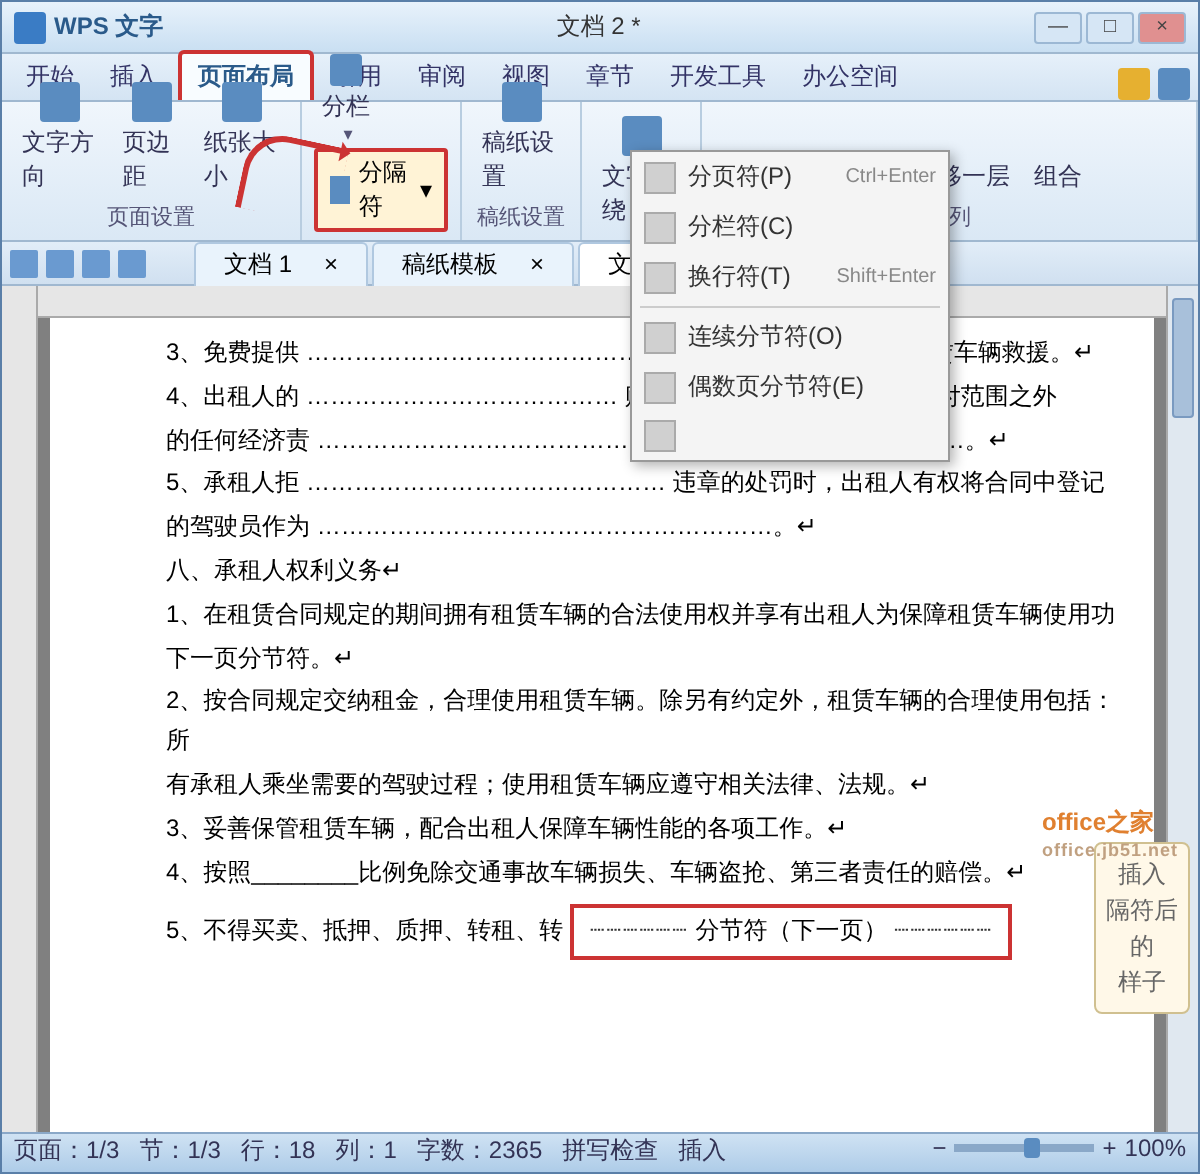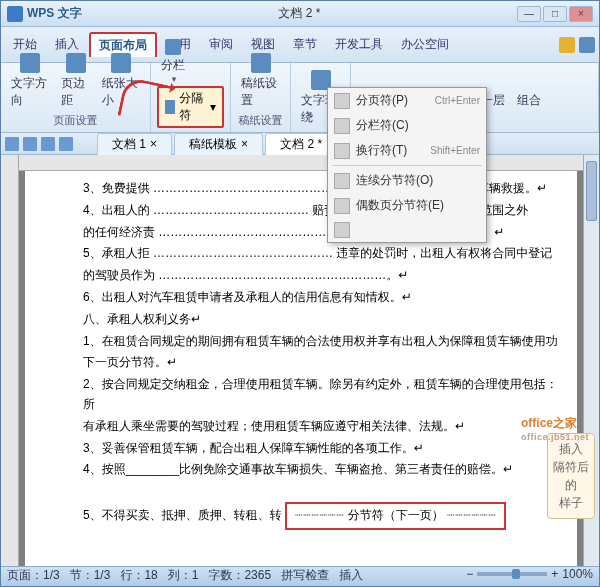--- a/index.html
+++ b/index.html
@@ -5,57 +5,57 @@
 *{margin:0;padding:0;box-sizing:border-box;font-family:"Microsoft YaHei",SimSun,sans-serif;font-size:12px}
 body{width:600px;height:587px;background:#dcdcdc;overflow:hidden;position:relative}
 .window{width:600px;height:587px;border:1px solid #5a7fa8;background:#7dd3fc;display:flex;flex-direction:column}
 .titlebar{height:26px;background:linear-gradient(#e8f2fb,#c9dff2);display:flex;align-items:center;padding:0 6px;border-bottom:1px solid #a0b8d0}
 .titlebar .logo{width:16px;height:16px;background:#3a7cc5;border-radius:2px;margin-right:4px}
 .titlebar .apptitle{font-weight:bold;color:#2a5a8a;flex:0 0 auto}
 .titlebar .doctitle{flex:1;text-align:center;color:#333}
 .titlebar .winbtns{display:flex;gap:2px}
 .titlebar .winbtn{width:24px;height:16px;background:#d6e6f5;border:1px solid #9cb8d4;border-radius:2px;display:flex;align-items:center;justify-content:center;font-size:10px;color:#444}
 .titlebar .winbtn.close{background:#e09090}
-.menubar{height:36px;background:linear-gradient(#e6f0fa,#d4e4f3);display:flex;align-items:center;padding:0 4px;gap:2px;border-bottom:1px solid #a0b8d0}
+.menubar{height:24px;background:linear-gradient(#e6f0fa,#d4e4f3);display:flex;align-items:flex-end;padding:0 4px;gap:2px;border-bottom:1px solid #a0b8d0}
 .tab{padding:3px 8px;color:#336;cursor:pointer}
 .tab.active{background:#f8fcff;border:2px solid #c33;border-bottom:none;border-radius:3px 3px 0 0;color:#2a5a8a;font-weight:bold}
 .menuright{margin-left:auto;display:flex;gap:4px}
 .smicon{width:16px;height:16px;background:#e6b030;border-radius:2px}
 .ribbon{height:70px;background:linear-gradient(#f0f6fc,#dae8f5);border-bottom:1px solid #a0b8d0;display:flex;position:relative}
 .rgroup{border-right:1px solid #b8cde0;padding:4px 6px;display:flex;flex-direction:column;justify-content:flex-end;flex:0 0 auto}
 .rglabel{text-align:center;color:#557;font-size:11px;margin-top:2px}
 .rrow{display:flex;gap:4px;align-items:center}
 .rbtn{display:flex;flex-direction:column;align-items:center;padding:2px 4px;color:#335;cursor:pointer}
 .rbtn .ric{width:20px;height:20px;background:#5a8cc0;border-radius:2px;margin-bottom:2px}
 .rbtn.sm .ric{width:16px;height:16px}
 .dropdown-btn{display:flex;align-items:center;gap:4px;padding:2px 6px;border:2px solid #c33;background:#fff3d6;border-radius:2px}
 .dropdown-btn .ric{width:14px;height:14px;background:#5a8cc0}
 .arrow{position:absolute;left:120px;top:18px;width:50px;height:40px;border:3px solid #c33;border-right:none;border-bottom:none;border-radius:20px 0 0 0;transform:rotate(12deg);pointer-events:none}
 .arrow::after{content:"";position:absolute;right:-6px;top:-6px;border:5px solid transparent;border-left-color:#c33}
-.menu{position:absolute;left:176px;top:24px;width:160px;background:#f4f4f4;border:1px solid #999;box-shadow:2px 2px 6px rgba(0,0,0,.3);z-index:10}
+.menu{position:absolute;left:164px;top:24px;width:160px;background:#f4f4f4;border:1px solid #999;box-shadow:2px 2px 6px rgba(0,0,0,.3);z-index:10}
 .mitem{display:flex;align-items:center;padding:4px 6px;gap:6px;color:#333}
 .mitem.hl{background:linear-gradient(#ffe9a8,#ffd766);border:2px solid #c33}
 .mitem .mic{width:16px;height:16px;background:#d0d0d0;border:1px solid #aaa;flex:0 0 auto}
 .mitem .mlabel{flex:1}
 .mitem .msc{color:#888;font-size:10px}
 .msep{height:1px;background:#ccc;margin:2px 4px}
 .toolbar2{height:22px;background:linear-gradient(#e2edf8,#d0e0f0);border-bottom:1px solid #a0b8d0;display:flex;align-items:center;padding:0 4px;gap:4px}
 .tbic{width:14px;height:14px;background:#6a9ad0;border-radius:1px}
 .doctabs{display:flex;margin-left:20px;gap:2px}
-.doctab{padding:2px 14px;background:#e9f3fc;border:1px solid #b0c8e0;border-bottom:none;border-radius:3px 3px 0 0;display:flex;align-items:center;gap:4px}
+.doctab{padding:2px 14px;background:#e9f3fc;border:1px solid #b0c8e0;border-bottom:none;border-radius:3px 3px 0 0;display:flex;align-items:center;gap:16px}
 .doctab.active{background:#fff}
 .content{flex:1;display:flex;background:#808080;overflow:hidden;position:relative}
 .ruler-v{width:18px;background:#e6e6e6;border-right:1px solid #aaa}
 .page-wrap{flex:1;overflow:hidden;position:relative}
 .ruler-h{height:16px;background:#e6e6e6;border-bottom:1px solid #aaa}
 .page{background:#fff;margin:0 6px;padding:8px 18px 8px 58px;min-height:520px;color:#000;line-height:1.65}
 .page p{margin-bottom:2px;text-indent:0}
 .scrollbar-v{width:16px;background:#e0e8f0;border-left:1px solid #aaa;position:relative}
 .thumb{position:absolute;left:2px;right:2px;top:6px;height:60px;background:#a8c0da;border:1px solid #7a9ac0;border-radius:2px}
-.section-break{border:2px solid #c33;padding:2px 8px;display:inline-block;margin:20px 0}
+.section-break{border:2px solid #c33;padding:2px 8px;display:inline-block;margin:4px 0}
 .dotted{letter-spacing:1px;color:#333}
 .callout{position:absolute;right:4px;top:278px;width:48px;background:#fff8e8;border:1px solid #d0c090;border-radius:4px;padding:6px 4px;font-size:11px;color:#666;text-align:center;line-height:1.5;z-index:5}
 .watermark{position:absolute;right:10px;top:256px;color:#e08030;font-size:18px;font-weight:bold;z-index:6}
 .watermark small{display:block;font-size:9px;color:#c0a080;letter-spacing:.5px}
 .statusbar{height:20px;background:linear-gradient(#cfe2f3,#aecce8);border-top:1px solid #8aa8c8;display:flex;align-items:flex-start;padding:0 6px;gap:10px;color:#335;font-size:11px}
 .statusbar .sspace{flex:1}
 .zoom{display:flex;align-items:center;gap:4px}
 .zoom .slider{width:70px;height:4px;background:#8aa8c8;position:relative}
 .zoom .slider::after{content:"";position:absolute;left:50%;top:-3px;width:8px;height:10px;background:#5a8cc0;border-radius:2px}
 .arrdn::after{content:"▾";font-size:9px;color:#557;margin-left:2px}
@@ -207,21 +207,20 @@
   <div class="content">
     <div class="ruler-v"></div>
     <div class="page-wrap">
       <div class="ruler-h"></div>
       <div class="page">
         <p>3、免费提供   …………………………………………维修、本市区域内的租赁车辆救援。↵</p>
         <p>4、出租人的   …………………………………  赔责任和本合同规定的风险赔付范围之外</p>
         <p>的任何经济责   ………………………………………………………………………。↵</p>
         <p>5、承租人拒   ……………………………………… 违章的处罚时，出租人有权将合同中登记</p>
         <p>的驾驶员作为   …………………………………………………。↵</p>
-        <p>6、出租人对汽车租赁申请者及承租人的信用信息有知情权。↵</p>
         <p>八、承租人权利义务↵</p>
         <p>1、在租赁合同规定的期间拥有租赁车辆的合法使用权并享有出租人为保障租赁车辆使用功</p>
         <p>下一页分节符。↵</p>
         <p>2、按合同规定交纳租金，合理使用租赁车辆。除另有约定外，租赁车辆的合理使用包括：所</p>
         <p>有承租人乘坐需要的驾驶过程；使用租赁车辆应遵守相关法律、法规。↵</p>
         <p>3、妥善保管租赁车辆，配合出租人保障车辆性能的各项工作。↵</p>
         <p>4、按照________比例免除交通事故车辆损失、车辆盗抢、第三者责任的赔偿。↵</p>
         <p>
           <span>5、不得买卖、抵押、质押、转租、转</span>
           <span class="section-break"><span class="dotted">┈┈┈┈┈┈</span> <span>分节符（下一页）</span> <span class="dotted">┈┈┈┈┈┈</span></span>

